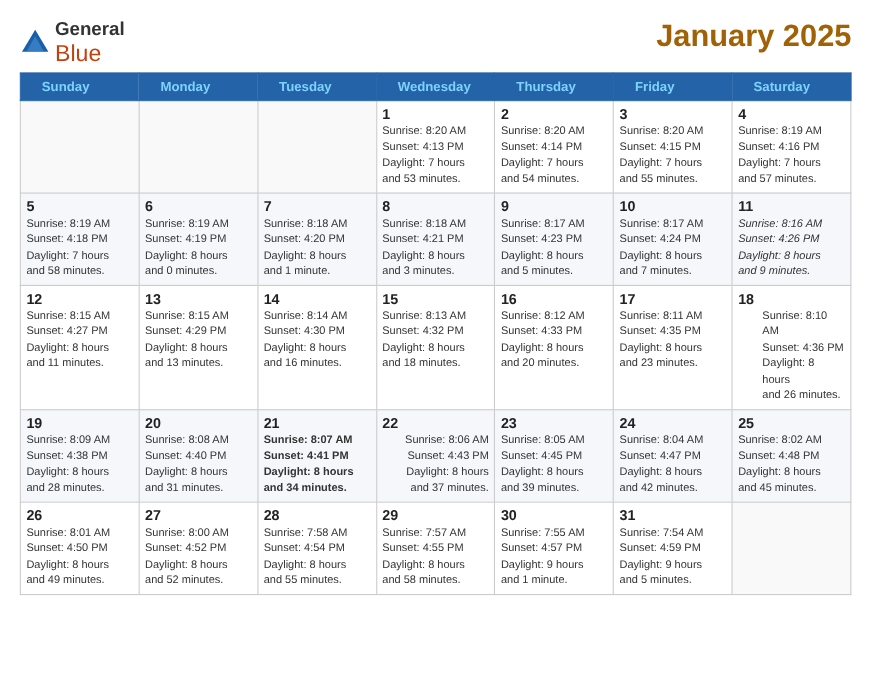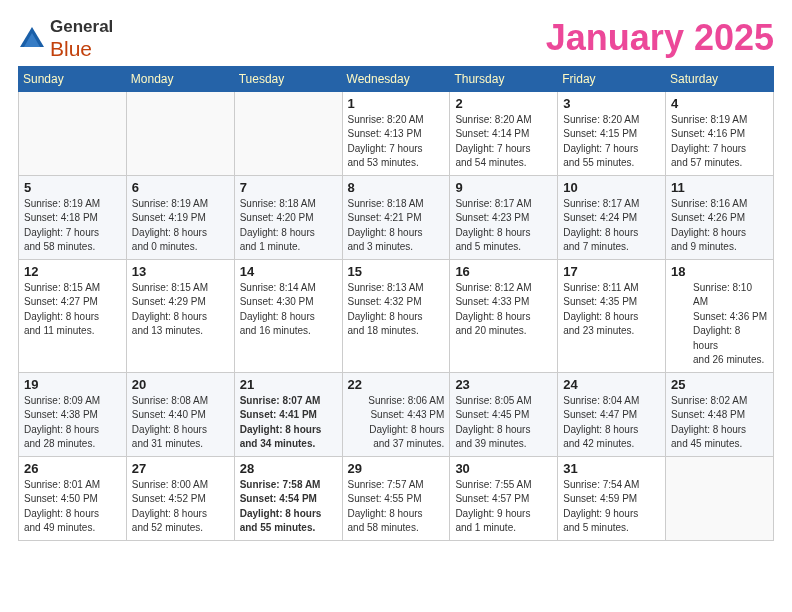--- a/index.html
+++ b/index.html
@@ -43,41 +43,41 @@
     }
     .logo-icon {
       width: 28px;
       height: 28px;
       margin-right: 4px;
     }
     .title-block {
       text-align: right;
     }
     .month-title {
-      font-size: 36px;
+      font-size: 28px;
       font-weight: bold;
-      color: #ec4899;
+      color: #a16207;
       line-height: 1.1;
     }
     .location {
       font-size: 15px;
       color: #444;
       margin-top: 2px;
     }
     .calendar {
       width: 100%;
       border-collapse: collapse;
       margin-top: 4px;
     }
     .calendar th {
       background: #2563a8;
-      color: #fef9c3;
+      color: #7dd3fc;
       font-size: 12px;
-      font-weight: normal;
-      padding: 5px 4px;
+      font-weight: bold;
+      padding: 5px 19px;
       text-align: left;
       border: 1px solid #2563a8;
     }
     .calendar td {
       vertical-align: top;
       border: 1px solid #ccc;
       padding: 4px 5px;
       width: calc(100% / 7);
       font-size: 10.5px;
       color: #333;
@@ -210,21 +210,21 @@
           </td>
           <td>
             <span class="day-number">10</span>
             <div class="day-info" style="white-space: pre-line;">Sunrise: 8:17 AM
 Sunset: 4:24 PM
 Daylight: 8 hours
 and 7 minutes.</div>
           </td>
           <td>
             <span class="day-number">11</span>
-            <div class="day-info" style="white-space: pre-line;">Sunrise: 8:16 AM
+            <div class="day-info" style="white-space: pre-line; font-style: italic;">Sunrise: 8:16 AM
 Sunset: 4:26 PM
 Daylight: 8 hours
 and 9 minutes.</div>
           </td>
         </tr>
         <tr>
           <td>
             <span class="day-number">12</span>
             <div class="day-info" style="white-space: pre-line;">Sunrise: 8:15 AM
 Sunset: 4:27 PM
@@ -335,21 +335,21 @@
           </td>
           <td>
             <span class="day-number">27</span>
             <div class="day-info" style="white-space: pre-line;">Sunrise: 8:00 AM
 Sunset: 4:52 PM
 Daylight: 8 hours
 and 52 minutes.</div>
           </td>
           <td>
             <span class="day-number">28</span>
-            <div class="day-info" style="white-space: pre-line; font-weight: bold;">Sunrise: 7:58 AM
+            <div class="day-info" style="white-space: pre-line;">Sunrise: 7:58 AM
 Sunset: 4:54 PM
 Daylight: 8 hours
 and 55 minutes.</div>
           </td>
           <td>
             <span class="day-number">29</span>
             <div class="day-info" style="white-space: pre-line;">Sunrise: 7:57 AM
 Sunset: 4:55 PM
 Daylight: 8 hours
 and 58 minutes.</div>

